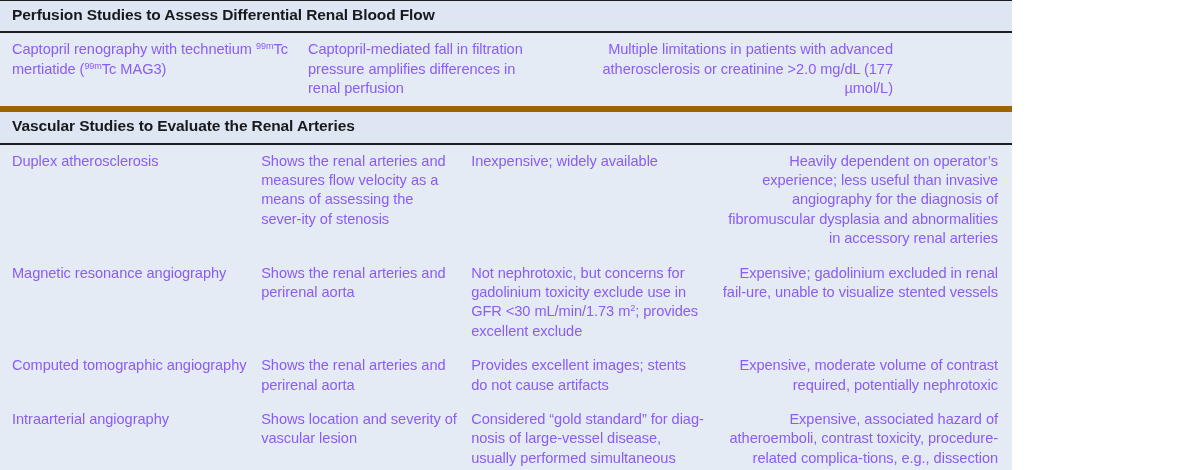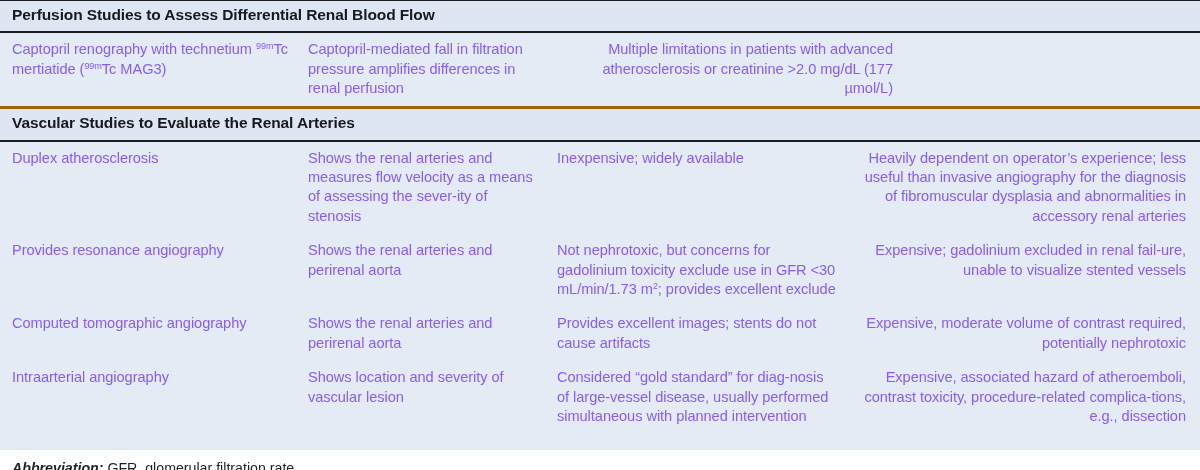--- a/index.html
+++ b/index.html
@@ -9,42 +9,42 @@
   body {
     width: 1200px;
     height: 470px;
     background: #ffffff;
     font-family: "Liberation Sans", sans-serif;
     -webkit-font-smoothing: antialiased;
   }
 
   .table-wrap {
     position: relative;
-    width: 1200px;
+    width: 1012px;
     height: 470px;
     box-sizing: border-box;
     overflow: hidden;
   }
 
   
   .section-header {
     background: #dde6f2;
     padding: 4px 0 6px 12px;
     font-size: 15.5px;
     font-weight: bold;
     color: #17191c;
     letter-spacing: -0.1px;
     border-bottom: 2.5px solid #1b1d20;
     line-height: 1.3;
   }
   .section-header.first {
     border-top: 1.5px solid #1b1d20;
   }
   .section-header.mid {
-    border-top: 3px solid #a16207;
+    border-top: 6px solid #a16207;
   }
 
   
   .rows {
     background: #e4ebf5;
   }
   .row {
     display: flex;
     align-items: flex-start;
     padding: 7px 0 8px 0;
@@ -107,21 +107,21 @@
   <div class="rows">
 
     <div class="row">
       <div class="cell c1">Duplex atherosclerosis</div>
       <div class="cell c2">Shows the renal arteries and measures flow velocity as a means of assessing the sever-ity of stenosis</div>
       <div class="cell c3">Inexpensive; widely available</div>
       <div class="cell c4">Heavily dependent on operator’s experience; less useful than invasive angiography for the diagnosis of fibromuscular dysplasia and abnormalities in accessory renal arteries</div>
     </div>
 
     <div class="row">
-      <div class="cell c1">Provides resonance angiography</div>
+      <div class="cell c1">Magnetic resonance angiography</div>
       <div class="cell c2">Shows the renal arteries and perirenal aorta</div>
       <div class="cell c3"><span>Not nephrotoxic, but concerns for gadolinium toxicity exclude use in GFR &lt;30 mL/min/1.73 m</span><sup>2</sup><span>; provides excellent exclude</span></div>
       <div class="cell c4">Expensive; gadolinium excluded in renal fail-ure, unable to visualize stented vessels</div>
     </div>
 
     <div class="row">
       <div class="cell c1">Computed tomographic angiography</div>
       <div class="cell c2">Shows the renal arteries and perirenal aorta</div>
       <div class="cell c3">Provides excellent images; stents do not cause artifacts</div>
       <div class="cell c4">Expensive, moderate volume of contrast required, potentially nephrotoxic</div>

